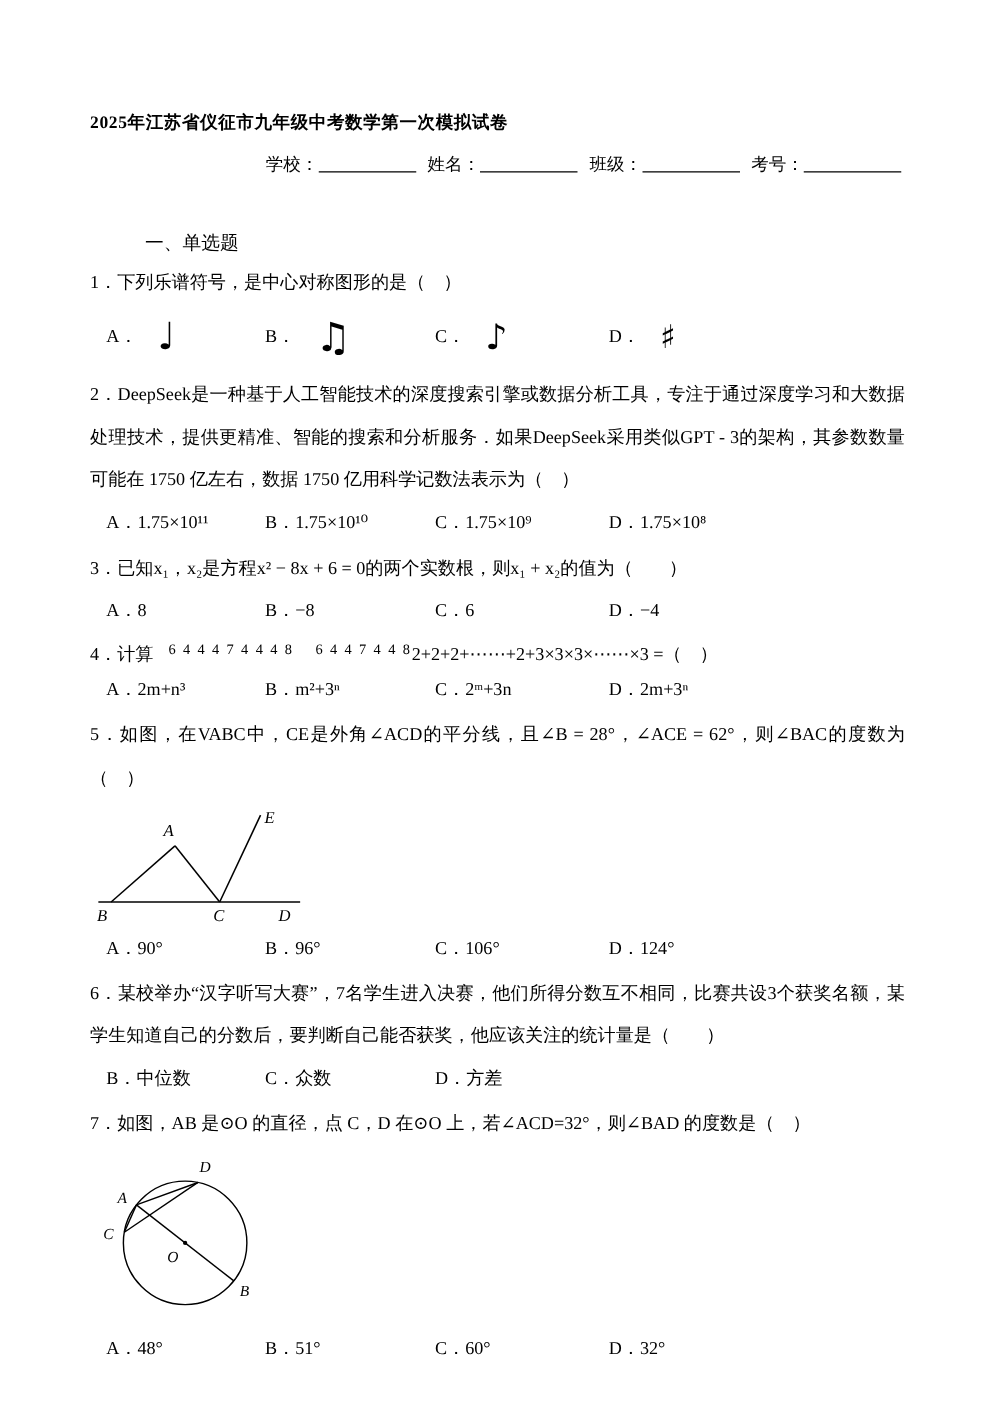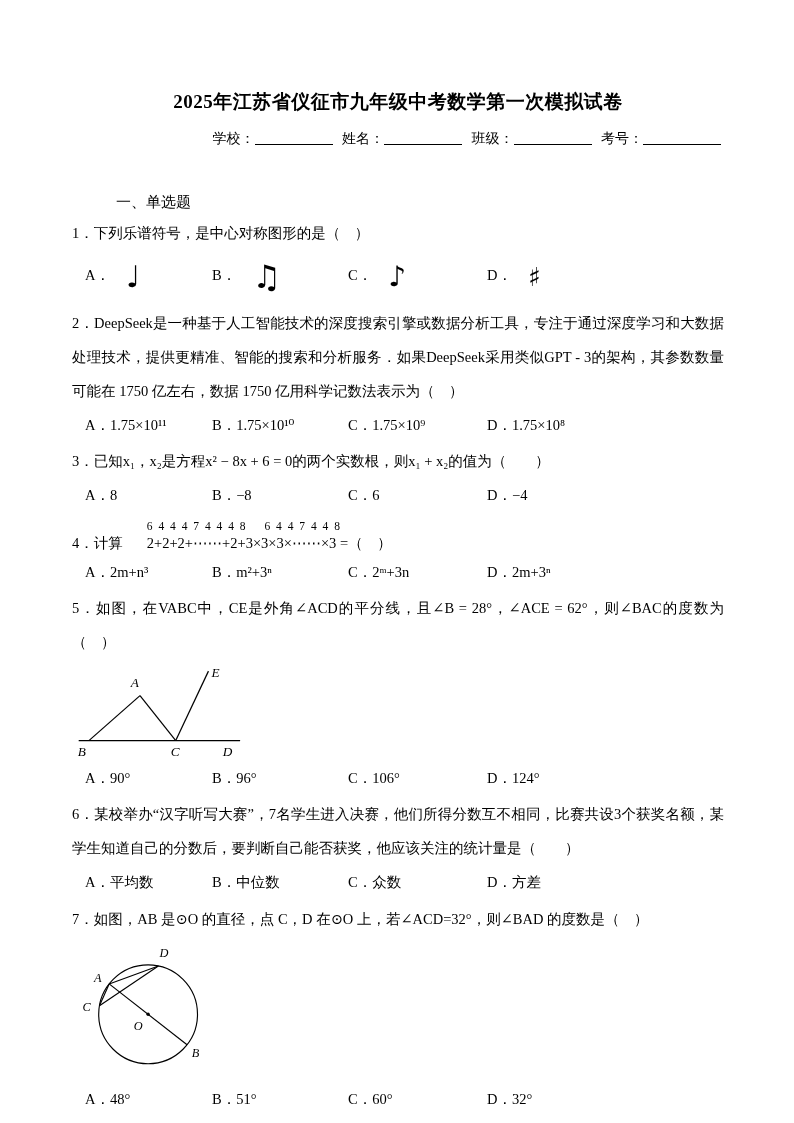--- a/index.html
+++ b/index.html
@@ -7,22 +7,21 @@
   body {
     background:#ffffff;
     color:#000000;
     font-family:"Liberation Serif","DejaVu Serif",serif;
     font-size:14.5px;
     overflow:hidden;
   }
   .page { padding:90px 70px 0 72px; }
 
   .title {
-    text-align:center;
-    font-size:19px;
+    font-size:14px;
     font-weight:bold;
     letter-spacing:0.5px;
     line-height:1.3;
   }
   .info-line {
     margin-top:15px;
     text-align:right;
     font-size:14px;
     white-space:nowrap;
   }
@@ -53,21 +52,21 @@
     margin-left:16px;
     vertical-align:middle;
   }
   .m-a { font-size:30px; }
   .m-b { font-size:32px; }
   .m-c { font-size:28px; }
   .m-d { font-size:26px; font-weight:bold; }
 
   
   .q4-line { display:flex; align-items:flex-end; line-height:1.25; margin-top:8px; }
-  .stack { display:inline-flex; flex-direction:column; margin-left:24px;justify-content:flex-end; }
+  .stack { display:inline-flex; flex-direction:row; margin-left:12px;justify-content:flex-end; }
   .over { font-size:11.5px; letter-spacing:1.5px; line-height:1.15; }
   .expr { line-height:1.5; }
   .q4-prefix { line-height:1.5; }
 
   
   .figure { display:block; margin:6px 0 2px 2px; }
   .figure line, .figure circle.ring { stroke:#000; stroke-width:1.2; fill:none; }
   .figure text {
     font-family:"Liberation Serif","DejaVu Serif",serif;
     font-style:italic;
@@ -155,21 +154,20 @@
       <span class="opt">A．90°</span>
       <span class="opt">B．96°</span>
       <span class="opt">C．106°</span>
       <span class="opt">D．124°</span>
     </div>
   </div>
 
   <div class="q-block">
     <p class="stem">6．某校举办“汉字听写大赛”，7名学生进入决赛，他们所得分数互不相同，比赛共设3个获奖名额，某学生知道自己的分数后，要判断自己能否获奖，他应该关注的统计量是（　　）</p>
     <div class="options">
-      <span class="opt">A．平均数</span>
       <span class="opt">B．中位数</span>
       <span class="opt">C．众数</span>
       <span class="opt">D．方差</span>
     </div>
   </div>
 
   <div class="q-block">
     <p class="stem">7．如图，AB 是⊙O 的直径，点 C，D 在⊙O 上，若∠ACD=32°，则∠BAD 的度数是（　）</p>
     <svg class="figure" width="152" height="138" viewBox="0 0 160 145">
       <circle class="ring" cx="78" cy="76" r="52"></circle>

